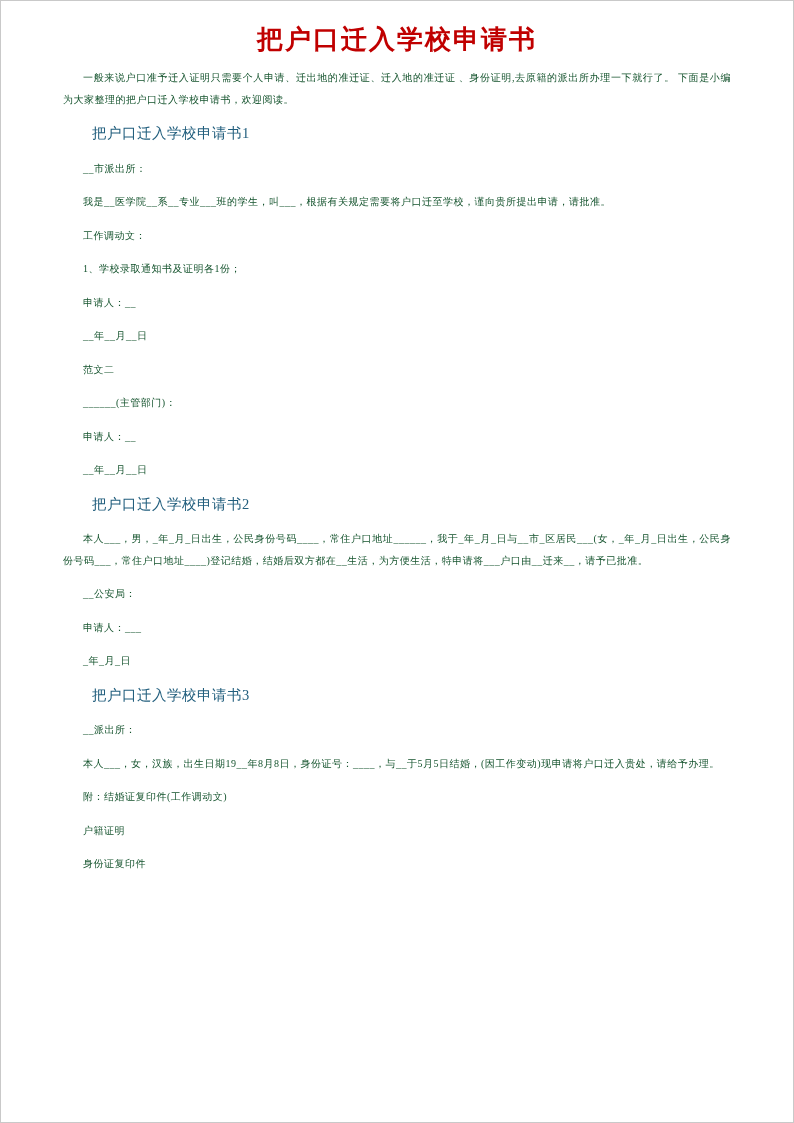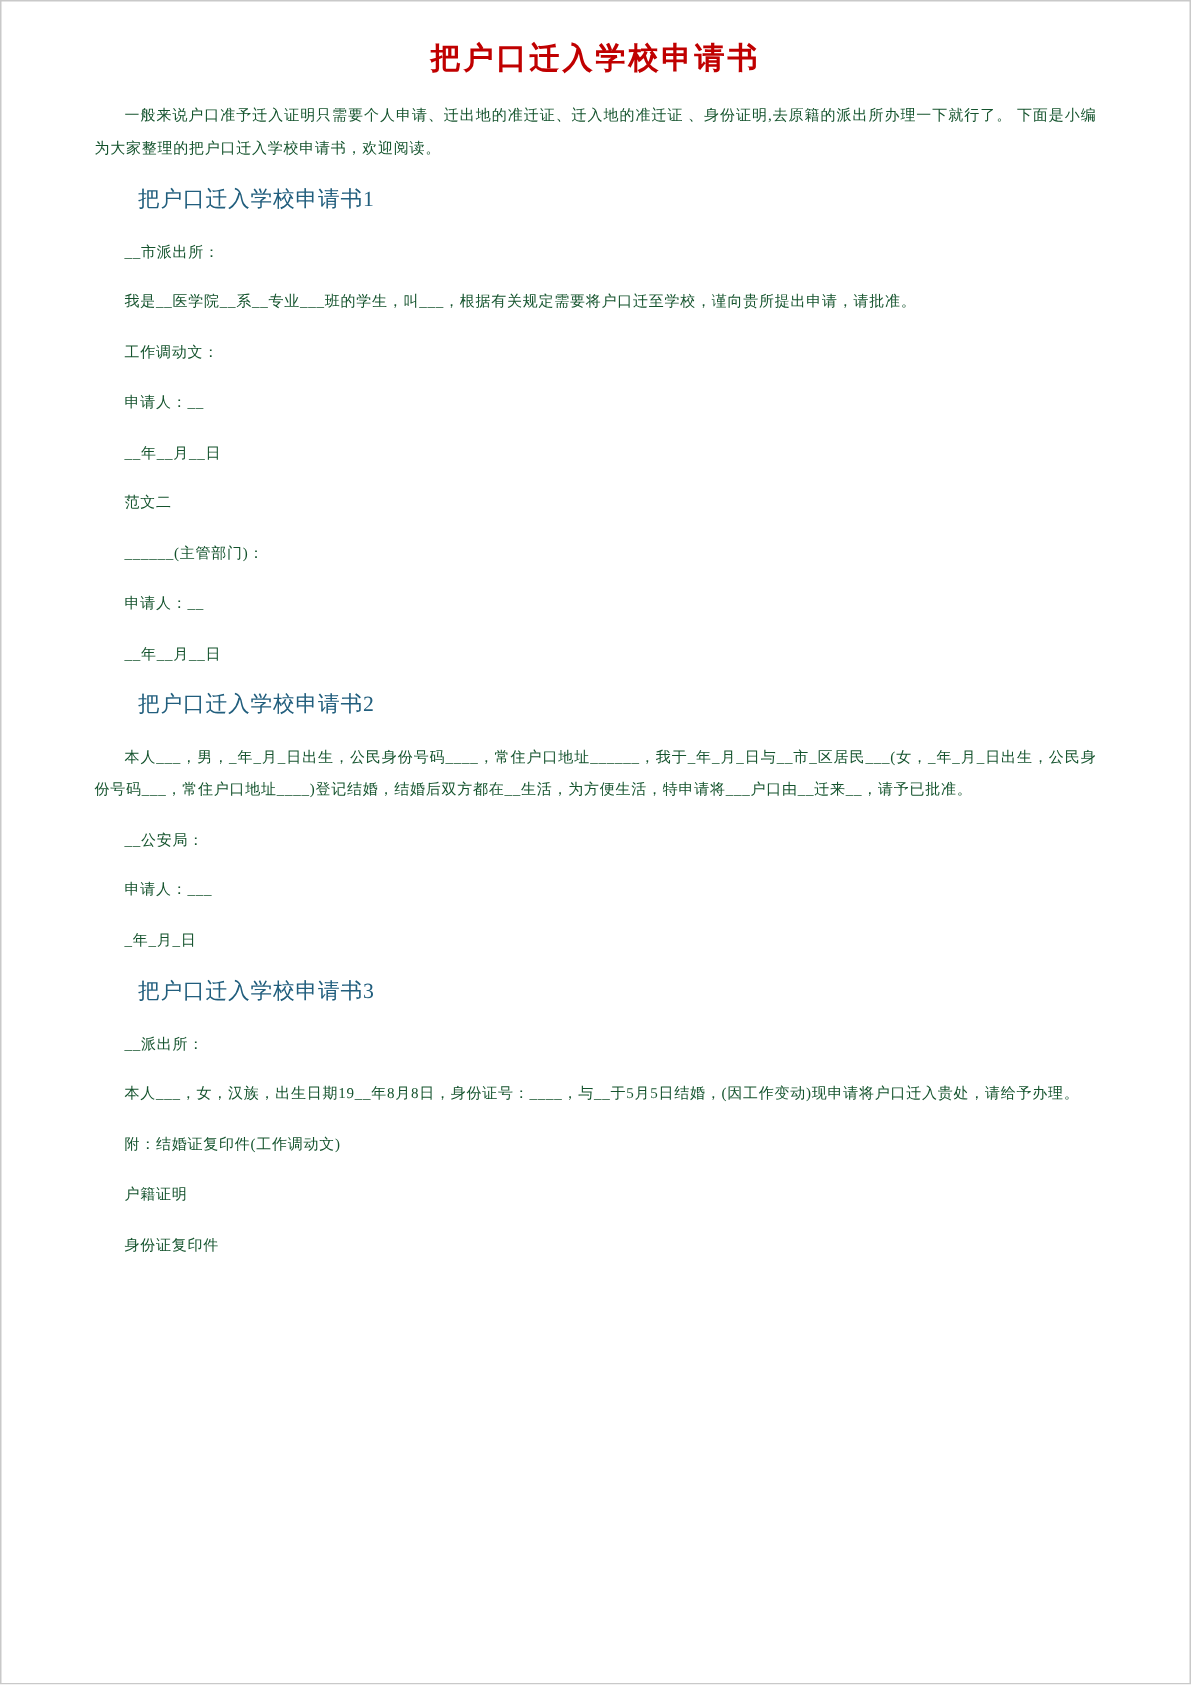--- a/index.html
+++ b/index.html
@@ -20,21 +20,21 @@
   }
   .doc {
     box-sizing: border-box;
     padding: 22px 62px 0 62px;
   }
   .doc-title {
     margin: 0 0 0 0;
     text-align: center;
     font-family: "Liberation Sans", sans-serif;
     font-weight: bold;
-    font-size: 20px;
+    font-size: 26px;
     line-height: 32px;
     letter-spacing: 2px;
     color: #c00000;
   }
   .para {
     margin: 12px 0;
     font-size: 10px;
     line-height: 21.5px;
     color: #14532d;
     text-indent: 2em;
@@ -56,20 +56,21 @@
 
 <div class="page">
   <div class="doc">
     <h1 class="doc-title">把户口迁入学校申请书</h1>
     <div id="doc-body">
         <p class="para">一般来说户口准予迁入证明只需要个人申请、迁出地的准迁证、迁入地的准迁证 、身份证明,去原籍的派出所办理一下就行了。 下面是小编为大家整理的把户口迁入学校申请书，欢迎阅读。</p>
         <h2 class="section-heading">把户口迁入学校申请书1</h2>
         <p class="para">__市派出所：</p>
         <p class="para">我是__医学院__系__专业___班的学生，叫___，根据有关规定需要将户口迁至学校，谨向贵所提出申请，请批准。</p>
         <p class="para">工作调动文：</p>
+        <p class="para">1、学校录取通知书及证明各1份；</p>
         <p class="para">申请人：__</p>
         <p class="para">__年__月__日</p>
         <p class="para">范文二</p>
         <p class="para">______(主管部门)：</p>
         <p class="para">申请人：__</p>
         <p class="para">__年__月__日</p>
         <h2 class="section-heading">把户口迁入学校申请书2</h2>
         <p class="para">本人___，男，_年_月_日出生，公民身份号码____，常住户口地址______，我于_年_月_日与__市_区居民___(女，_年_月_日出生，公民身份号码___，常住户口地址____)登记结婚，结婚后双方都在__生活，为方便生活，特申请将___户口由__迁来__，请予已批准。</p>
         <p class="para">__公安局：</p>
         <p class="para">申请人：___</p>

